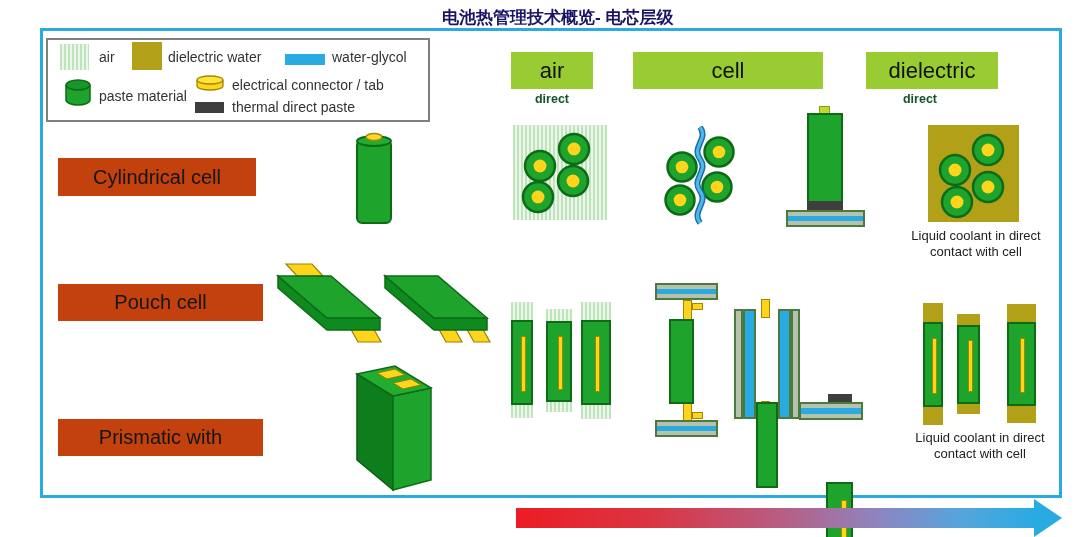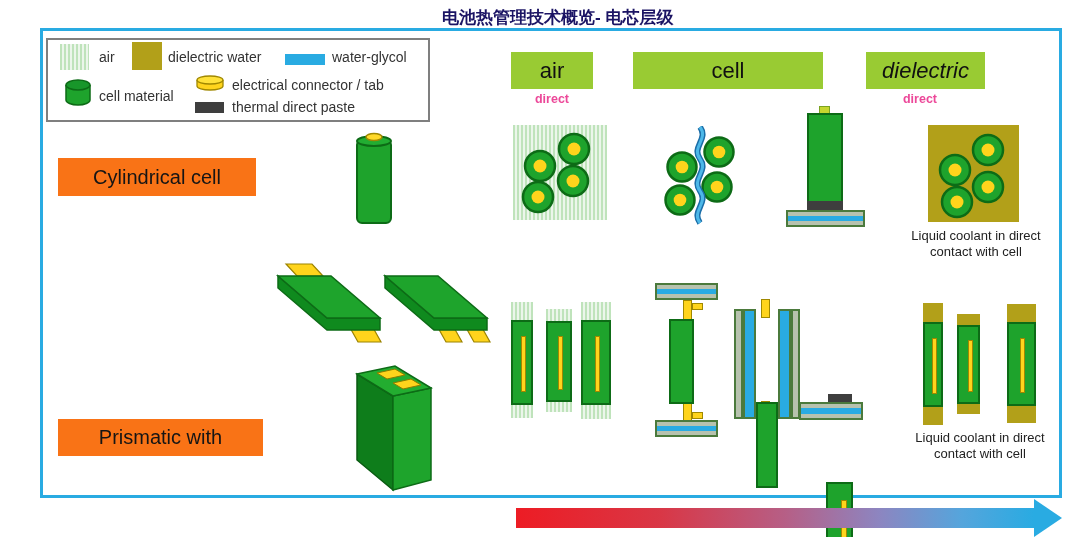--- a/index.html
+++ b/index.html
@@ -9,22 +9,22 @@
   .title{font-size:17px;font-weight:bold;color:#1b1464;white-space:nowrap;}
   .frame{border:3px solid #29abe2;background:#fff;}
   .legend{border:2px solid #7f7f7f;background:#fff;}
   .legend-label{font-size:14px;color:#333;white-space:nowrap;}
   .hatch{background:repeating-linear-gradient(90deg,#bfe3bb 0 2px,#ecf6eb 2px 4px);}
   .swatch-olive{background:#b2a019;}
   .swatch-blue{background:#29abe2;}
   .swatch-paste{background:#3e3e3e;}
   .colhead{background:#99cb33;color:#111;display:flex;align-items:center;justify-content:center;
            font-size:22px;font-weight:500;}
-  .colmode{font-size:12.5px;font-weight:bold;color:#ec4899;text-align:center;}
-  .rowlabel{background:#f97316;color:#151515;display:flex;align-items:center;justify-content:center;
+  .colmode{font-size:12.5px;font-weight:bold;color:#14532d;text-align:center;}
+  .rowlabel{background:#c2410c;color:#151515;display:flex;align-items:center;justify-content:center;
             font-size:20px;}
   .note{font-size:13px;color:#222;text-align:center;line-height:1.25;}
   .cellv{background:#1ea32c;border:2px solid #0d6b16;position:relative;box-sizing:border-box;}
   .stripe-y{position:absolute;background:#ffd41c;border:1px solid #a08800;box-sizing:border-box;}
   .oliveband{background:#b2a019;}
   .tab-y{background:#ffd41c;border:1px solid #a08800;box-sizing:border-box;}
   .paste{background:#3e3e3e;}
   .plate-h{border:2px solid #4b7a3c;box-sizing:border-box;display:flex;flex-direction:column;}
   .plate-h .g{flex:2;background:#b7c2ae;}
   .plate-h .b{flex:3;background:#29abe2;}
@@ -48,37 +48,38 @@
     <div class="abs hatch" style="left:12px;top:4px;width:29px;height:26px;"></div>
     <div class="abs legend-label" style="left:51px;top:9px;">air</div>
     <div class="abs swatch-olive" style="left:84px;top:2px;width:30px;height:28px;"></div>
     <div class="abs legend-label" style="left:120px;top:9px;">dielectric water</div>
     <div class="abs swatch-blue" style="left:237px;top:14px;width:40px;height:11px;"></div>
     <div class="abs legend-label" style="left:284px;top:9px;">water-glycol</div>
     <svg class="abs" style="left:16px;top:38px;" width="28" height="30">
       <path d="M2,7 v15 a12,5 0 0 0 24,0 v-15" fill="#1ea32c" stroke="#0d6b16" stroke-width="1.5"></path>
       <ellipse cx="14" cy="7" rx="12" ry="5" fill="#18962a" stroke="#0d6b16" stroke-width="1.5"></ellipse>
     </svg>
-    <div class="abs legend-label" style="left:51px;top:48px;">cell material</div>
+    <div class="abs legend-label" style="left:51px;top:48px;">paste material</div>
     <svg class="abs" style="left:147px;top:35px;" width="30" height="17">
       <path d="M2,5 v6 a13,4 0 0 0 26,0 v-6" fill="#ffd41c" stroke="#a08800" stroke-width="1.3"></path>
       <ellipse cx="15" cy="5" rx="13" ry="4" fill="#ffe23a" stroke="#a08800" stroke-width="1.3"></ellipse>
     </svg>
     <div class="abs legend-label" style="left:184px;top:37px;">electrical connector / tab</div>
     <div class="abs swatch-paste" style="left:147px;top:62px;width:29px;height:11px;"></div>
     <div class="abs legend-label" style="left:184px;top:59px;">thermal direct paste</div>
   </div>
 
   <div class="abs colhead" style="left:511px;top:52px;width:82px;height:37px;">air</div>
   <div class="abs colmode" style="left:511px;top:92px;width:82px;">direct</div>
   <div class="abs colhead" style="left:633px;top:52px;width:190px;height:37px;">cell</div>
-  <div class="abs colhead" style="left:866px;top:52px;width:119px;height:37px;font-style:italic;">dielectric</div>
+  <div class="abs colhead" style="left:866px;top:52px;width:132px;height:37px;">dielectric</div>
   <div class="abs colmode" style="left:866px;top:92px;width:108px;">direct</div>
 
   <div class="abs rowlabel" style="left:58px;top:158px;width:198px;height:38px;">Cylindrical cell</div>
+  <div class="abs rowlabel" style="left:58px;top:284px;width:205px;height:37px;">Pouch cell</div>
   <div class="abs rowlabel" style="left:58px;top:419px;width:205px;height:37px;">Prismatic with</div>
 
   <svg class="abs" style="left:354px;top:129px;" width="40" height="98">
     <rect x="3" y="11" width="34" height="83" rx="5" fill="#1ea32c" stroke="#0d6b16" stroke-width="2"></rect>
     <ellipse cx="20" cy="12" rx="17" ry="5" fill="#22ad32" stroke="#0d6b16" stroke-width="2"></ellipse>
     <ellipse cx="20" cy="8" rx="8" ry="3.5" fill="#ffd92a" stroke="#a08800" stroke-width="1.5"></ellipse>
   </svg>
 
   <div class="abs hatch" style="left:513px;top:125px;width:94px;height:95px;">
     <svg width="94" height="95">

